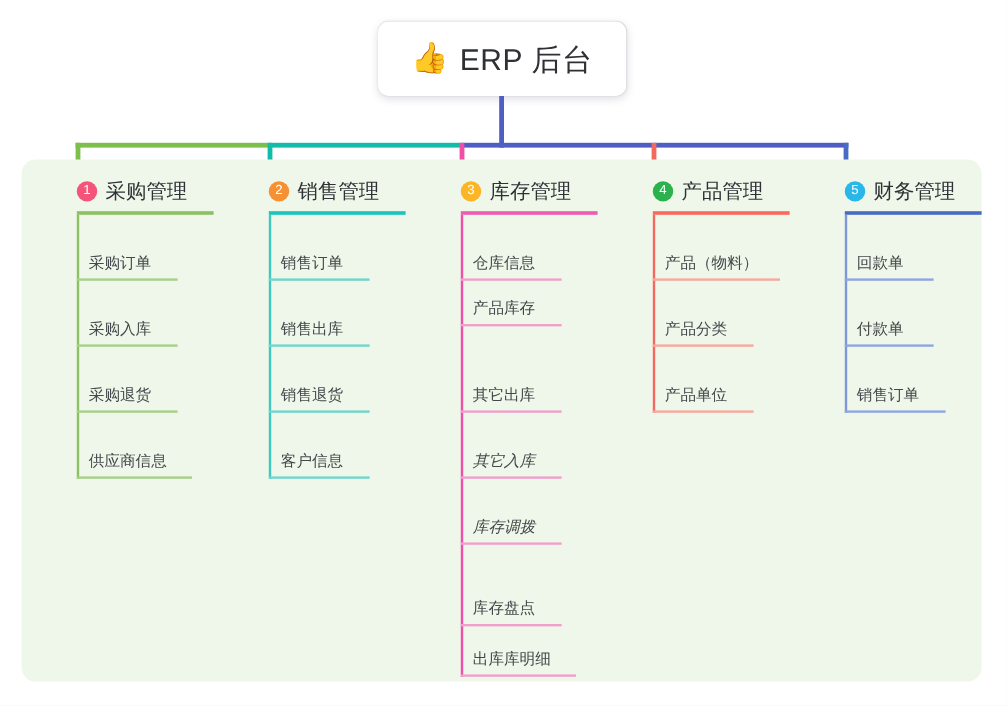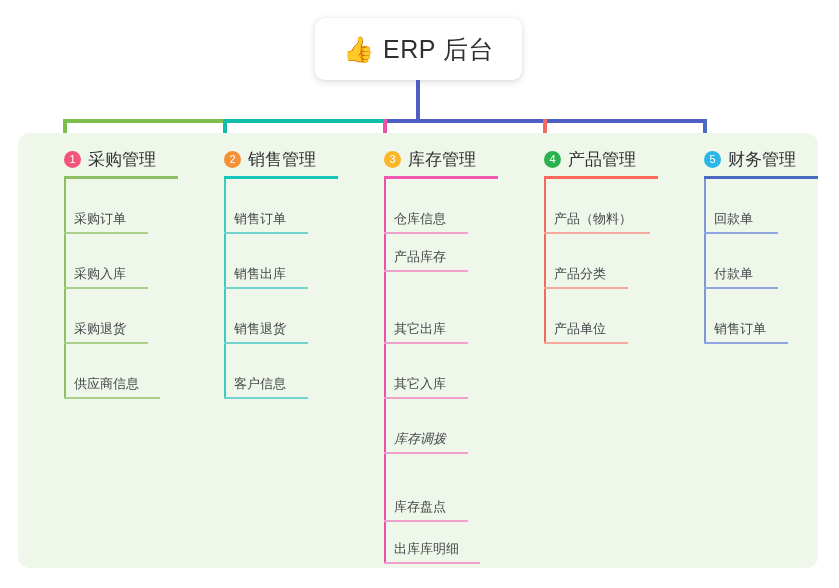--- a/index.html
+++ b/index.html
@@ -142,21 +142,21 @@
             <div class="leaf-rule" style="width: 84px; background: rgb(240, 160, 204);"></div>
           </div>
           <div class="leaf" style="left: 0px; top: 101px; height: 38px; width: 150px;">
             <span class="leaf-text">产品库存</span>
             <div class="leaf-rule" style="width: 84px; background: rgb(240, 160, 204);"></div>
           </div>
           <div class="leaf" style="left: 0px; top: 156px; height: 55px; width: 150px;">
             <span class="leaf-text">其它出库</span>
             <div class="leaf-rule" style="width: 84px; background: rgb(240, 160, 204);"></div>
           </div>
-          <div class="leaf" style="left: 0px; top: 211px; height: 55px; width: 150px;">
+          <div class="leaf" style="left: 0px; top: 211px; height: 55px; width: 150px; font-style: italic;">
             <span class="leaf-text">其它入库</span>
             <div class="leaf-rule" style="width: 84px; background: rgb(240, 160, 204);"></div>
           </div>
           <div class="leaf" style="left: 0px; top: 266px; height: 55px; width: 150px; font-style: italic;">
             <span class="leaf-text">库存调拨</span>
             <div class="leaf-rule" style="width: 84px; background: rgb(240, 160, 204);"></div>
           </div>
           <div class="leaf" style="left: 0px; top: 321px; height: 68px; width: 150px;">
             <span class="leaf-text">库存盘点</span>
             <div class="leaf-rule" style="width: 84px; background: rgb(240, 160, 204);"></div>

